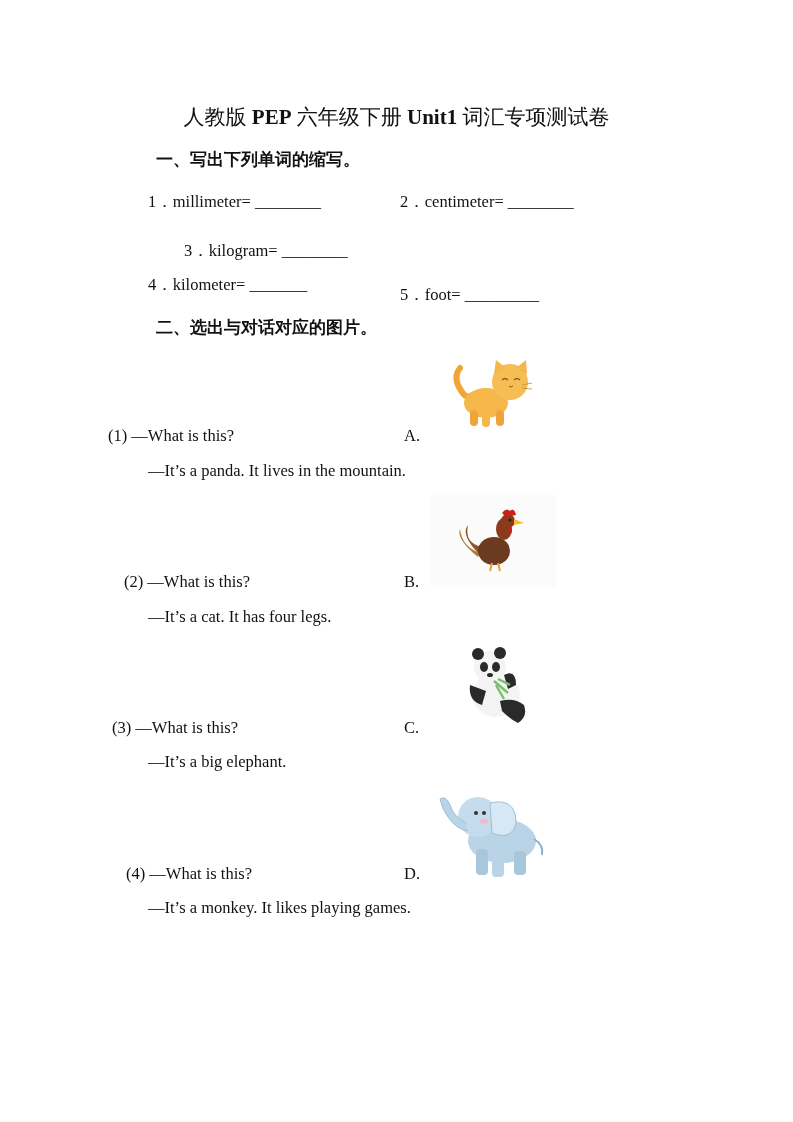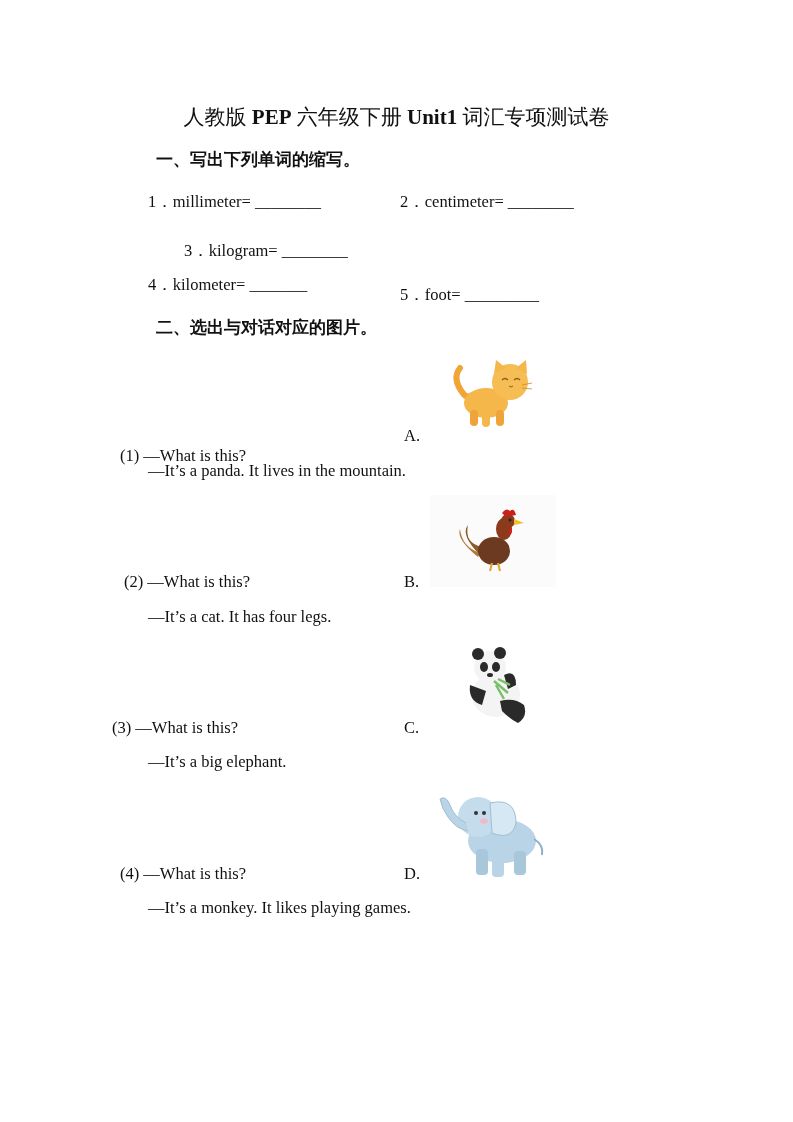--- a/index.html
+++ b/index.html
@@ -33,33 +33,33 @@
 </div>
 <div class="abs item" style="top:274px;left:148px;">
   <span>4．</span><span>kilometer= </span><span>_______</span>
 </div>
 <div class="abs item" style="top:284px;left:400px;">
   <span>5．</span><span>foot= </span><span>_________</span>
 </div>
 
 <div class="abs section" style="top:316px;">二、选出与对话对应的图片。</div>
 
-<div class="abs q" style="top:426px;left:120px;margin-top:20px;">(1) —What is this?</div>
+<div class="abs q" style="top:426px;left:108px;">(1) —What is this?</div>
 <div class="abs q" style="top:426px;left:404px;">A.</div>
 <div class="abs q" style="top:461px;left:148px;">—It’s a panda. It lives in the mountain.</div>
 
 <div class="abs q" style="top:572px;left:124px;">(2) —What is this?</div>
 <div class="abs q" style="top:572px;left:404px;">B.</div>
 <div class="abs q" style="top:607px;left:148px;">—It’s a cat. It has four legs.</div>
 
 <div class="abs q" style="top:718px;left:112px;">(3) —What is this?</div>
 <div class="abs q" style="top:718px;left:404px;">C.</div>
 <div class="abs q" style="top:752px;left:148px;">—It’s a big elephant.</div>
 
-<div class="abs q" style="top:864px;left:120px;">(4) —What is this?</div>
+<div class="abs q" style="top:864px;left:126px;">(4) —What is this?</div>
 <div class="abs q" style="top:864px;left:404px;">D.</div>
 <div class="abs q" style="top:898px;left:148px;">—It’s a monkey. It likes playing games.</div>
 
 <svg class="img" style="left:448px;top:358px;" width="90" height="72" viewBox="0 0 90 72">
   <path d="M12 10 Q4 20 14 34 Q18 40 22 38" fill="none" stroke="#f0a534" stroke-width="6" stroke-linecap="round"></path>
   <ellipse cx="38" cy="45" rx="22" ry="15" fill="#f5b64a"></ellipse>
   <rect x="22" y="52" width="8" height="16" rx="4" fill="#eea43b"></rect>
   <rect x="34" y="55" width="8" height="14" rx="4" fill="#f5b64a"></rect>
   <rect x="48" y="52" width="8" height="16" rx="4" fill="#eea43b"></rect>
   <circle cx="62" cy="24" r="18" fill="#f7bd55"></circle>

